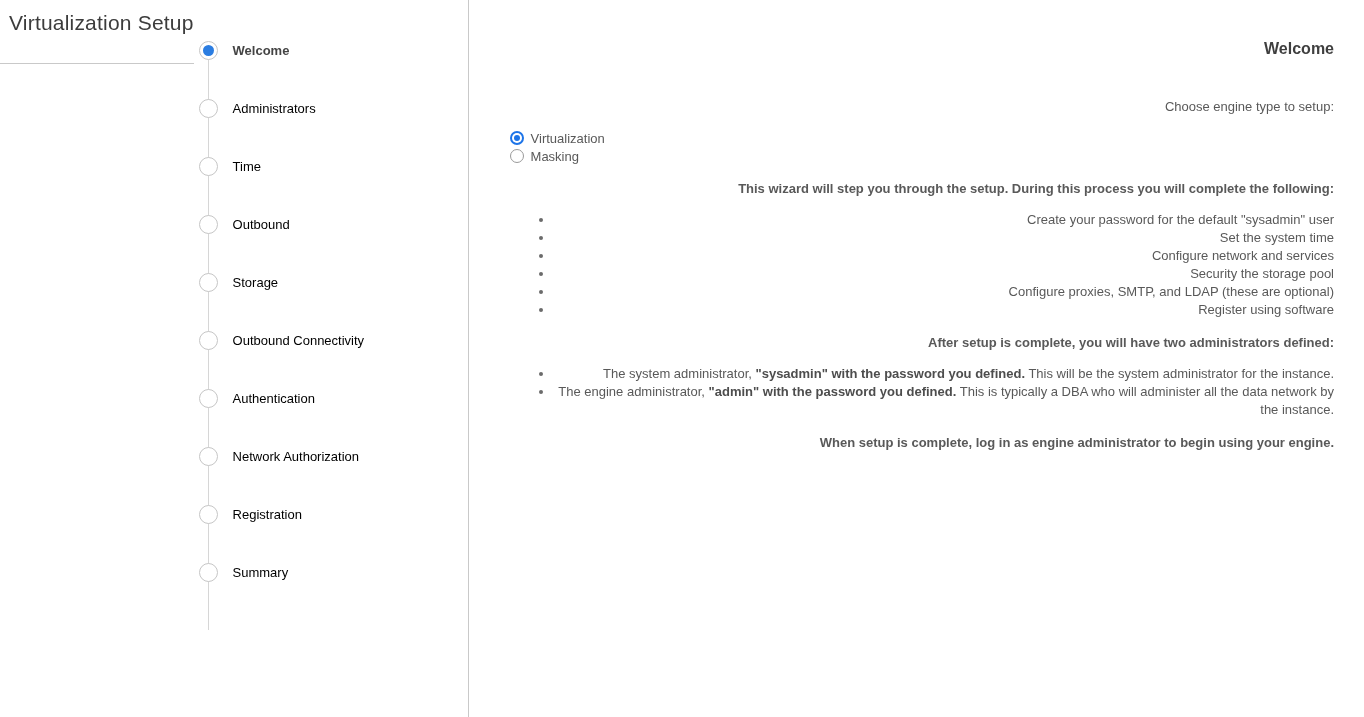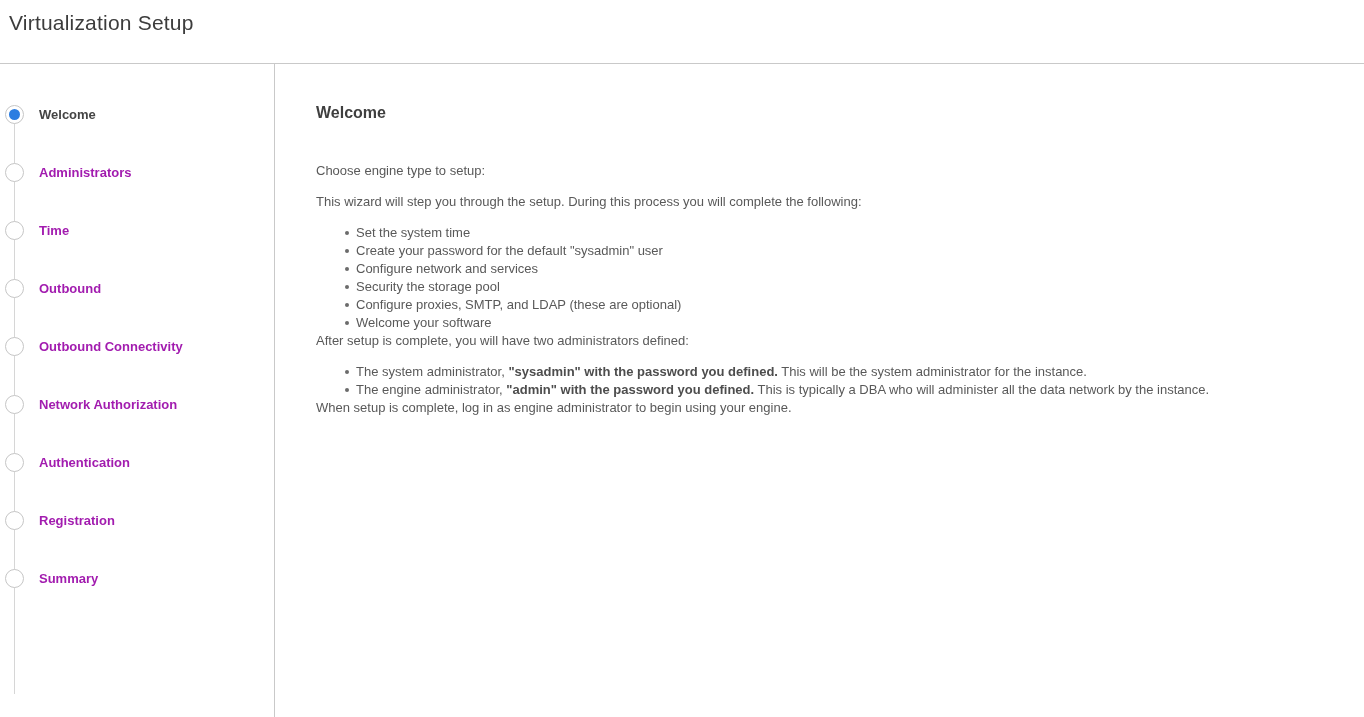--- a/index.html
+++ b/index.html
@@ -4,61 +4,61 @@
 <style>
   * { box-sizing: border-box; margin: 0; padding: 0; }
   html, body { height: 100%; }
   body {
     font-family: "Liberation Sans", sans-serif;
     background: #ffffff;
     color: #595959;
     font-size: 13px;
     overflow: hidden;
   }
-  .app { width: 100%; height: 717px; display: flex; flex-direction: column; }
+  .app { width: 100%; height: 717px; display: flex; flex-direction: row; text-align: right; }
 
   
   .header { height: 64px; flex: 0 0 auto; border-bottom: 1px solid #c9c9c9; padding: 11px 0 0 9px; }
   .page-title { font-size: 21px; font-weight: 400; color: #3c3c3c; letter-spacing: .2px; }
 
   
   .content { flex: 1 1 auto; display: flex; min-height: 0; }
 
   
   .sidebar { width: 275px; flex: 0 0 275px; border-right: 1px solid #c9c9c9; position: relative; padding-top: 21px; }
   .step-line { position: absolute; left: 14px; top: 50px; width: 1px; height: 580px; background: #d6d6d6; }
   .step { height: 58px; display: flex; align-items: center; position: relative; cursor: pointer; }
   .step-circle {
     width: 19px; height: 19px; border-radius: 50%;
     background: #ffffff; border: 1px solid #c6c6c6;
     margin-left: 5px; position: relative; flex: 0 0 auto;
   }
   .step-circle.active::after {
     content: ""; position: absolute; inset: 3px; border-radius: 50%; background: #2b7de1;
   }
-  .step-label { margin-left: 15px; color: #a21caf; font-weight: bold; }
+  .step-label { margin-left: 15px; color: #000000; }
   .step.active .step-label { font-weight: bold; color: #444444; }
 
   
   .main { flex: 1 1 auto; padding: 40px 30px 0 41px; }
   .section-heading { font-size: 16px; font-weight: bold; color: #3f3f3f; margin-bottom: 9px; }
   .line { line-height: 18px; margin-top: 40px; }
   .choose-line { margin-bottom: 13px; }
 
   .radio-row { display: flex; align-items: center; height: 18px; cursor: pointer; }
   .radio {
     width: 14px; height: 14px; border-radius: 50%;
     border: 1px solid #9a9a9a; background: #fff; position: relative; flex: 0 0 auto;
   }
   .radio.selected { border: none; background: #1d74e8; }
   .radio.selected::before { content: ""; position: absolute; inset: 2px; border-radius: 50%; background: #ffffff; }
   .radio.selected::after  { content: ""; position: absolute; inset: 4px; border-radius: 50%; background: #1d74e8; }
   .radio-label { margin-left: 7px; }
 
-  .para { line-height: 18px; }
+  .para { margin-top: 15px; line-height: 18px; font-weight: bold; }
   ul.plain { list-style: none; margin: 13px 0 0 0; padding-left: 40px; }
   ul.plain li { position: relative; line-height: 18px; }
   ul.plain li::before {
     content: ""; position: absolute; left: -11px; top: 7px;
     width: 4px; height: 4px; border-radius: 50%; background: #6b6b6b;
   }
   .b { font-weight: bold; color: #4d4d4d; }
 </style>
 </head>
 <body>
@@ -85,54 +85,68 @@
       <div class="step">
         <span class="step-circle"></span>
         <span class="step-label">Time</span>
       </div>
       <div class="step">
         <span class="step-circle"></span>
         <span class="step-label">Outbound</span>
       </div>
       <div class="step">
         <span class="step-circle"></span>
+        <span class="step-label">Storage</span>
+      </div>
+      <div class="step">
+        <span class="step-circle"></span>
         <span class="step-label">Outbound Connectivity</span>
       </div>
       <div class="step">
         <span class="step-circle"></span>
-        <span class="step-label">Network Authorization</span>
+        <span class="step-label">Authentication</span>
       </div>
       <div class="step">
         <span class="step-circle"></span>
-        <span class="step-label">Authentication</span>
+        <span class="step-label">Network Authorization</span>
       </div>
       <div class="step">
         <span class="step-circle"></span>
         <span class="step-label">Registration</span>
       </div>
       <div class="step">
         <span class="step-circle"></span>
         <span class="step-label">Summary</span>
       </div>
     </div>
 
     <div class="main">
       <div class="section-heading">Welcome</div>
       <div class="line choose-line">Choose engine type to setup:</div>
 
+      <div>
+        <div class="radio-row">
+          <span class="radio selected"></span>
+          <span class="radio-label">Virtualization</span>
+        </div>
+        <div class="radio-row">
+          <span class="radio"></span>
+          <span class="radio-label">Masking</span>
+        </div>
+      </div>
 
       <div class="para">This wizard will step you through the setup. During this process you will complete the following:</div>
 
       <ul class="plain">
+        <li>Create your password for the default "sysadmin" user</li>
         <li>Set the system time</li>
-        <li>Create your password for the default "sysadmin" user</li>
         <li>Configure network and services</li>
         <li>Security the storage pool</li>
         <li>Configure proxies, SMTP, and LDAP (these are optional)</li>
-        <li>Welcome your software</li>
+        <li>Register using software</li>
       </ul>
 
       <div class="para">After setup is complete, you will have two administrators defined:</div>
 
       <ul class="plain">
         <li><span>The system administrator, </span><span class="b">"sysadmin" with the password you defined.</span><span> This will be the system administrator for the instance.</span></li>
         <li><span>The engine administrator, </span><span class="b">"admin" with the password you defined.</span><span> This is typically a DBA who will administer all the data network by the instance.</span></li>
       </ul>
 
       <div class="para">When setup is complete, log in as engine administrator to begin using your engine.</div>

